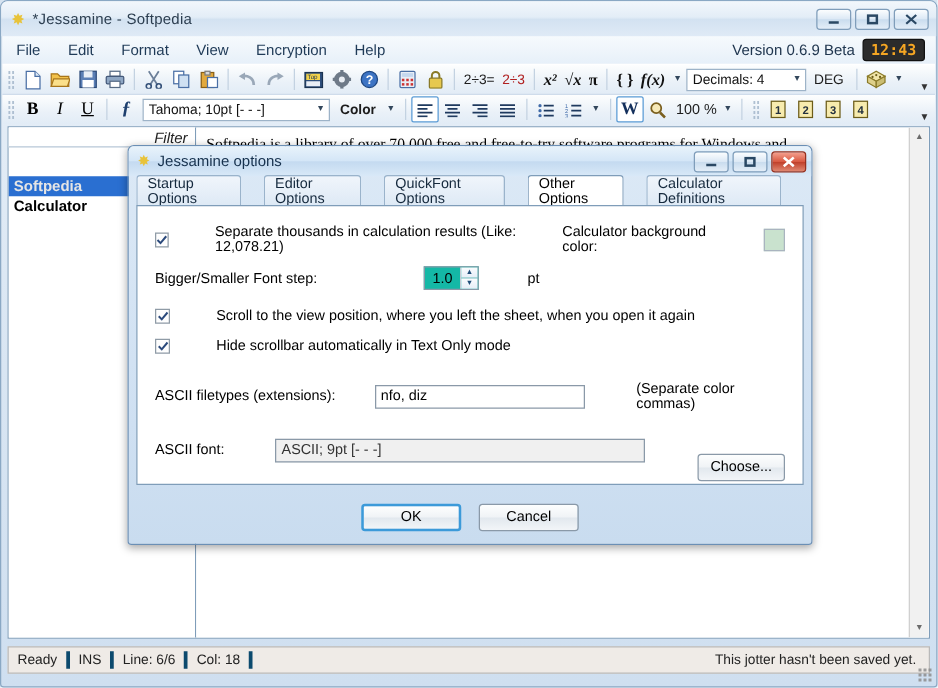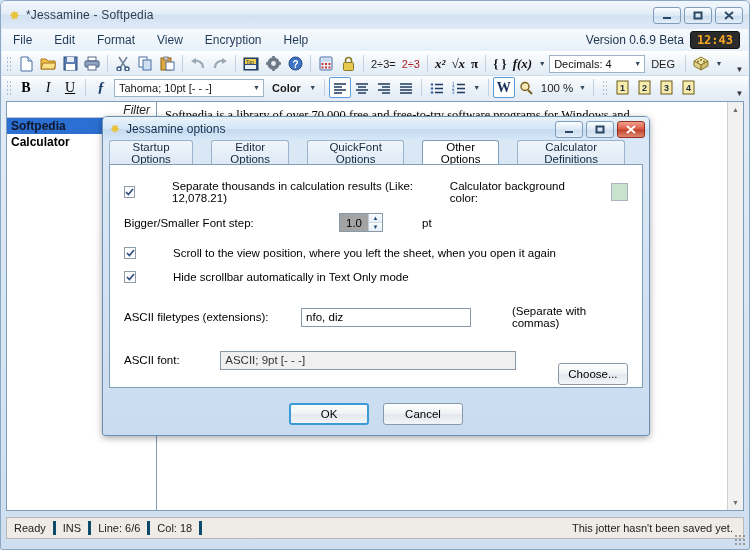--- a/index.html
+++ b/index.html
@@ -88,21 +88,21 @@
      font-size:8px; color:#333; margin-left:auto; margin-right:2px;}
 
   
   #workarea { position:absolute; left:5px; top:100px; right:5px; bottom:38px;
      background:#ffffff; border:1px solid #7f9db9; display:flex; }
   #sidebar { width:150px; border-right:1px solid #7f9db9; background:#fff; display:flex; flex-direction:column;}
   #filterbar { height:16px; border-bottom:1px solid #b8c8d8; background:#fff;
      display:flex; align-items:center; justify-content:flex-end; padding-right:6px;}
   #filterbar .lbl { font-style:italic; font-size:12px; color:#222;padding-left:48px;}
   .sheetitem { font-weight:bold; font-size:12px; padding:1px 4px; color:#000;}
-  .sheetitem.active { background:#2a6fd1; color:#0f172a; }
+  .sheetitem.active { background:#2a6fd1; color:#e5e5e5;margin-top:23px; }
 
   #editor { flex:1; position:relative; background:#fff; overflow:hidden;}
   #doctext { padding:4px 6px 0 8px; font-size:12.5px; color:#000; line-height:18px;
      font-family:"Liberation Serif", serif; }
   #doctext .u { text-decoration:underline; }
   #vscroll { position:absolute; right:0; top:0; bottom:0; width:16px;
      background:#f1f1f1; border-left:1px solid #d0d0d0; }
   #vscroll .arrow { height:15px; display:flex; align-items:center; justify-content:center;
      font-size:7px; color:#6b6b6b;}
   #vscroll .arrow.bot { position:absolute; bottom:0; left:0; right:0;}
@@ -134,36 +134,36 @@
   #dlg-title .wbtns { right:4px; top:4px;}
   #dlg-title .wbtn.close {
      background:linear-gradient(to bottom,#f4a08f,#d95a43 48%, #c0402b 52%, #e08872);
      border-color:#95301f;}
 
   #tabstrip { position:absolute; left:6px; top:28px; right:6px; height:20px; display:flex;
      align-items:flex-end; }
   .tab { height:18px; padding:12px 8px; font-size:11.5px; color:#15293d;
      background:linear-gradient(to bottom,#f0f5fb,#dde9f5);
      border:1px solid #9ab3cb; border-bottom:none; border-radius:3px 3px 0 0;
-     display:flex; align-items:center; margin-right:18px;text-align:center;}
+     display:flex; align-items:center; margin-right:18px;}
   .tab.active { height:20px; background:#fff; border-color:#7f9db9; color:#000; }
 
   #dlg-body { position:absolute; left:6px; top:47px; right:6px; bottom:47px;
      background:#fff; border:1px solid #7f9db9;}
 
   .row { display:flex; align-items:center;gap:30px; }
   .cbx { width:12px; height:12px; border:1px solid #8f9ba6; background:#fdfdfd;
      display:inline-flex; align-items:center; justify-content:center; margin-right:7px;
      box-shadow:inset 0 0 0 1px #fff;}
   .cbx svg { display:block; }
   .lbl { font-size:11.5px; color:#000; }
 
   .colorswatch { width:20px; height:18px; border:1px solid #a9b4bf; background:#c9e2ce;}
 
-  .spin { width:44px; height:19px; border:1px solid #8a99a8; background:#a3a3a3;
+  .spin { width:44px; height:19px; border:1px solid #8a99a8; background:#14b8a6;
      display:flex; align-items:center; }
   .spin .val { flex:1; text-align:center; font-size:11.5px; color:#000;}
   .spin .btns { width:14px; height:17px; border-left:1px solid #c3ccd5;
      display:flex; flex-direction:column; }
   .spin .btns div { flex:1; display:flex; align-items:center; justify-content:center;
      font-size:6px; color:#1f4e79; background:linear-gradient(to bottom,#fafcfe,#e6eef7);}
   .spin .btns div:first-child { border-bottom:1px solid #d2dae3;}
 
   .tinput { height:19px; border:1px solid #8a99a8; background:#fff;
      display:flex; align-items:center; padding-left:4px; font-size:11.5px; color:#000;}
@@ -592,21 +592,21 @@
             </svg>
         </span>
         <span class="lbl">Hide scrollbar automatically in Text Only mode</span>
       </div>
 
       <div class="row" style="position:absolute;left:14px;top:140px;right:14px;">
         <span class="lbl" style="width:158px">ASCII filetypes (extensions):</span>
         <span class="tinput" style="width:182px">
           <span>nfo, diz</span>
         </span>
-        <span class="lbl" style="margin-left:11px">(Separate with commas)</span>
+        <span class="lbl" style="margin-left:11px">(Separate color commas)</span>
       </div>
 
       <div class="row" style="position:absolute;left:14px;top:170px;right:14px;">
         <span class="lbl" style="width:70px">ASCII font:</span>
         <span class="tinput readonly" style="width:312px">ASCII; 9pt [- - -]</span>
         <span class="btn" style="width:74px;margin-left:12px">Choose...</span>
       </div>
     </div>
 
     <div id="dlg-buttons">

